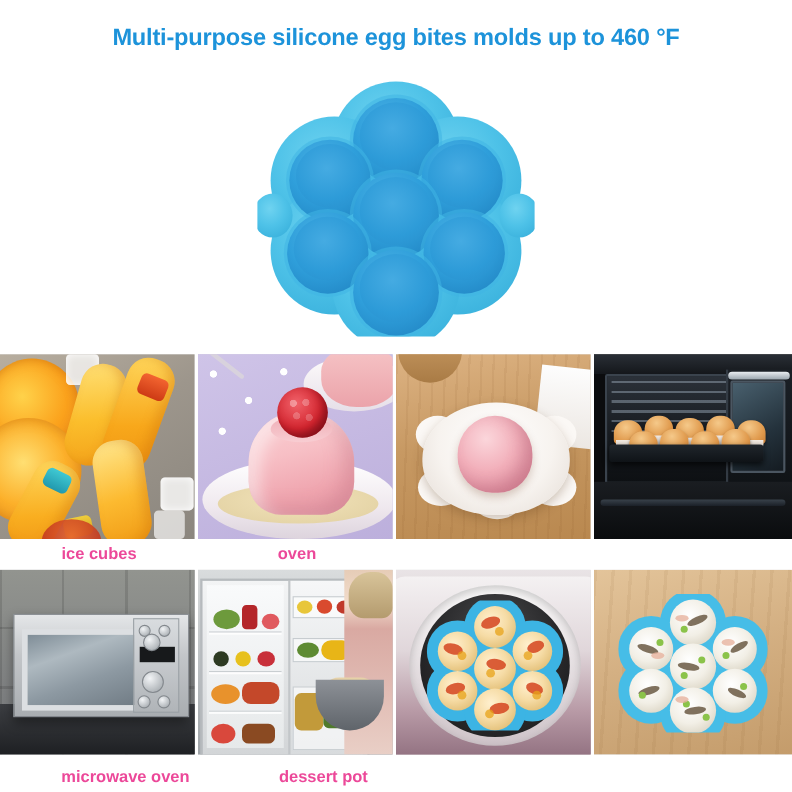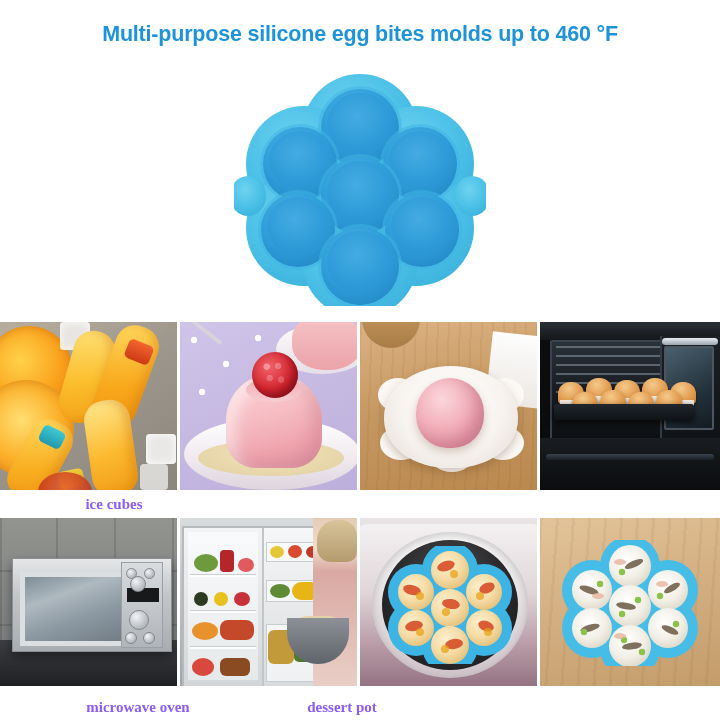--- a/index.html
+++ b/index.html
@@ -45,23 +45,23 @@
   }
   .cell:last-child{margin-right:0;width:180px;}
   .labels{
     position:absolute;left:0;width:720px;height:28px;display:flex;
     background:#fff;
   }
   .labels-1{top:168px;}
   .labels-2{top:370px;height:34px;padding-left:24px;}
   .label{
     width:180px;text-align:center;
-    font-size:15px;font-weight:bold;color:#8b5cf6;
-    font-family:Liberation Serif, serif;
-    line-height:28px;white-space:nowrap;margin-left:24px;
+    font-size:15px;font-weight:bold;color:#ec4899;
+    font-family:Liberation Sans, sans-serif;
+    line-height:28px;white-space:nowrap;
   }
   .labels-2 .label{line-height:30px;}
 
   .ph{position:absolute;inset:0;}
 
   
   .c-ice{background:linear-gradient(150deg,#b8ae9f 0%,#9d968c 45%,#8b867e 100%);}
   .c-ice .orange-a{position:absolute;left:-14px;top:4px;width:86px;height:86px;border-radius:50%;
     background:radial-gradient(circle at 40% 40%,#FFD24A 0%,#FBA21C 55%,#E8841A 100%);
     box-shadow:inset 0 0 10px rgba(180,90,10,.5);}
@@ -428,20 +428,21 @@
           <div class="tray"></div>
           <div class="door-front"></div>
           <div class="bar"></div>
         </div>
       </div>
 
     </div>
 
     <div class="labels labels-1">
       <div class="label">ice cubes</div>
+      <div class="label">oven</div>
     </div>
 
     <div class="row row-2">
 
       <div class="cell">
         <div class="ph c-micro">
           <div class="wall"></div>
           <div class="counter"></div>
           <div class="body"></div>
           <div class="door"></div>

